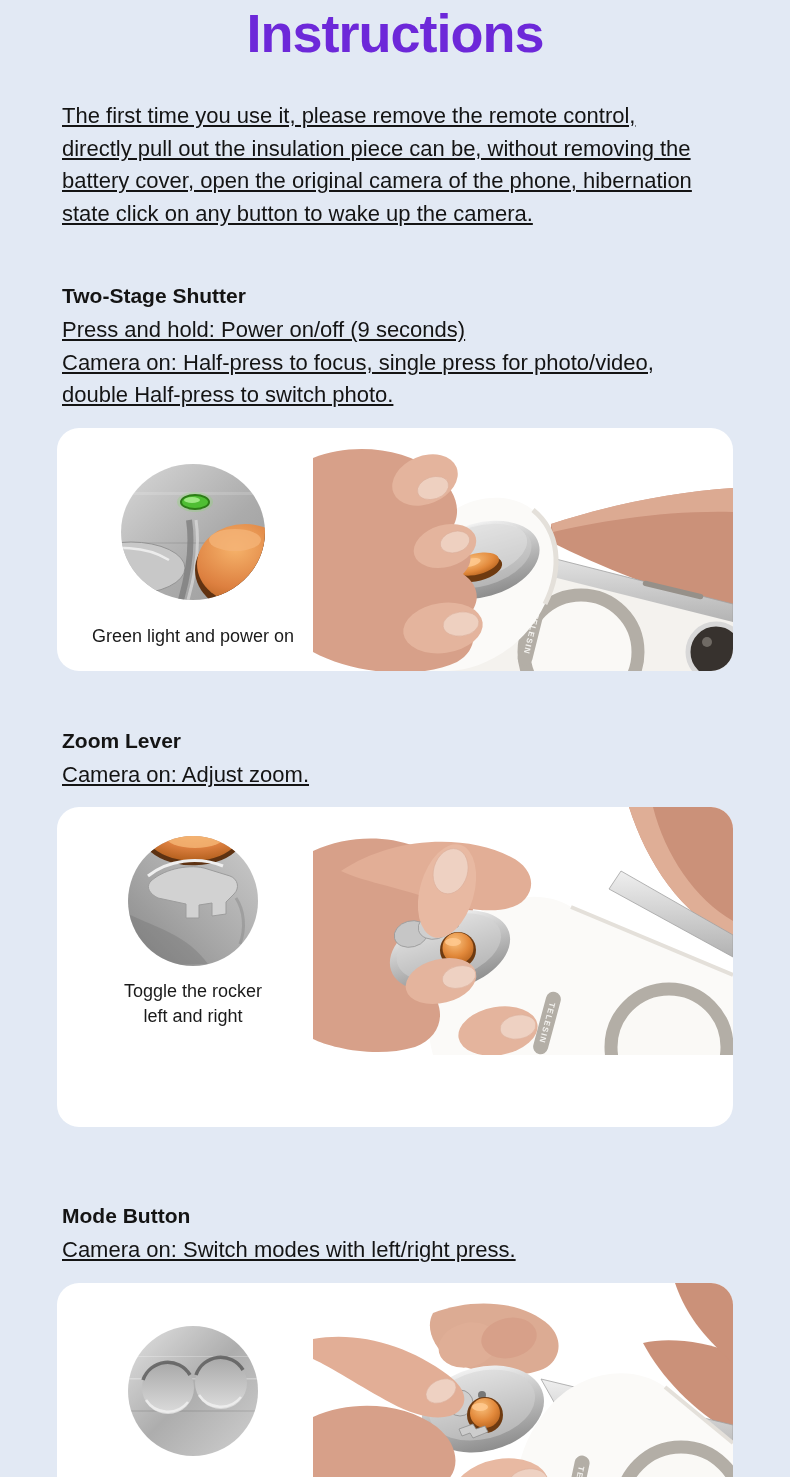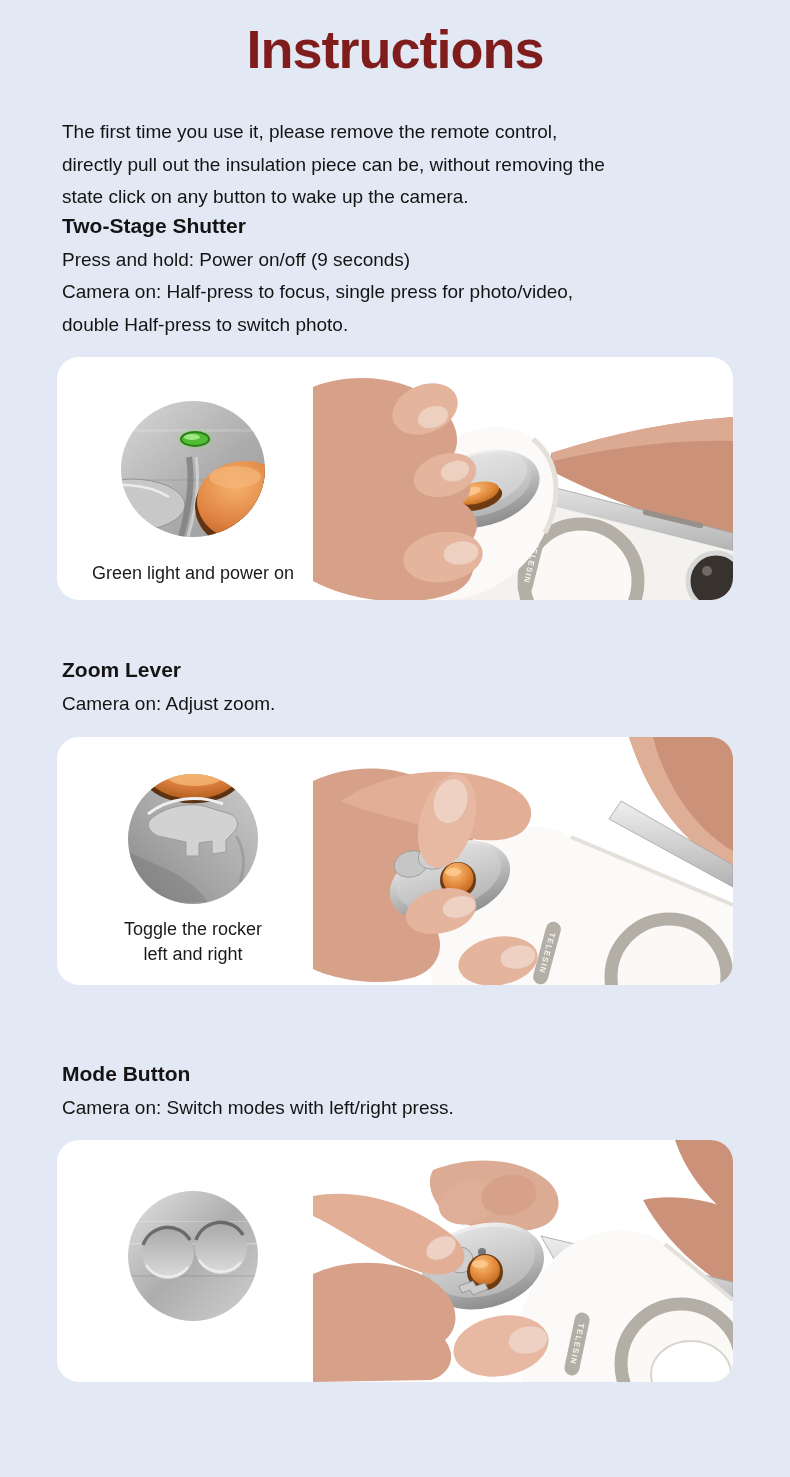--- a/index.html
+++ b/index.html
@@ -4,57 +4,58 @@
 <style>
   html,body { margin:0; padding:0; }
   body {
     width:790px; height:1477px; overflow:hidden;
     background:#e2e9f4;
     font-family:"Liberation Sans","DejaVu Sans",sans-serif;
     color:#141414;
     -webkit-font-smoothing:antialiased;
   }
   .title {
-    margin:0; padding-top:18px;
+    margin:0; padding-top:2px;
     text-align:center;
     font-size:54px; font-weight:700; letter-spacing:-1px;
-    color:#7f1d1d;
+    color:#6d28d9;
   }
   .intro { margin:36px 62px 0; font-size:19.5px; line-height:32px; }
   .sec   { margin:0 62px; }
-  .sec-1 { }
+  .sec-1 { margin-top:54px; }
   .sec-2 { margin-top:58px; }
   .sec-3 { margin-top:77px; }
   .sec h2 { margin:0 0 6px; font-size:21px; font-weight:700; }
-  .bline { font-size:19px; line-height:32.5px; white-space:nowrap; }
+  .bline { font-size:22px; line-height:32.5px; white-space:nowrap;text-decoration:underline; }
   .card {
     position:relative; width:676px; margin:16px auto 0;
     background:#ffffff; border-radius:22px; overflow:hidden;
   }
   .card-1 { height:243px; }
-  .card-2 { height:248px; }
+  .card-2 { height:320px; }
   .card-3 { height:242px; }
-  .inset-col { position:absolute; left:0; top:8px; width:272px; text-align:center; }
+  .inset-col { position:absolute; left:0; top:0; width:272px; text-align:center; }
   .inset { margin:0 auto; border-radius:50%; overflow:hidden; }
   .inset svg { display:block; }
   .card-1 .inset { width:144px; height:136px; margin-top:36px; }
   .card-2 .inset { width:130px; height:130px; margin-top:29px; }
   .card-3 .inset { width:130px; height:130px; margin-top:43px; }
   .caption { font-size:18px; line-height:25px; margin:24px auto 0; max-width:232px; color:#1a1a1a; }
   .card-2 .caption { margin-top:13px; max-width:152px; }
   .photo { position:absolute; right:0; top:0; display:block; }
 </style>
 </head>
 <body style="background: rgb(226, 233, 244);">
 
 <h1 class="title">Instructions</h1>
 
 <div class="intro">
   <div class="bline">The first time you use it, please remove the remote control,</div>
   <div class="bline">directly pull out the insulation piece can be, without removing the</div>
+  <div class="bline">battery cover, open the original camera of the phone, hibernation</div>
   <div class="bline">state click on any button to wake up the camera.</div>
 </div>
 
 <div class="sec sec-1">
   <h2>Two-Stage Shutter</h2>
   <div class="bline">Press and hold: Power on/off (9 seconds)</div>
   <div class="bline">Camera on: Half-press to focus, single press for photo/video,</div>
   <div class="bline">double Half-press to switch photo.</div>
 </div>
 

